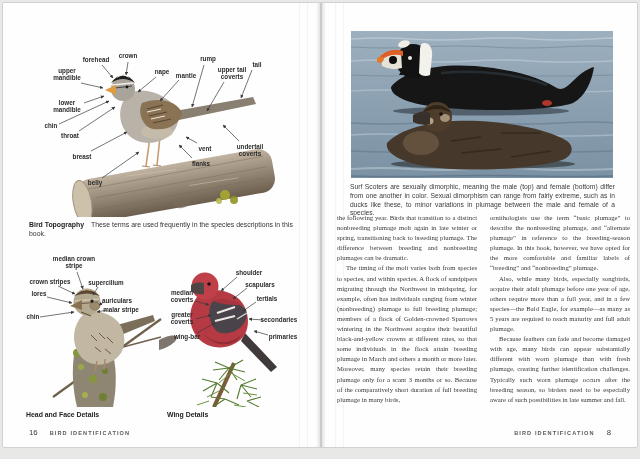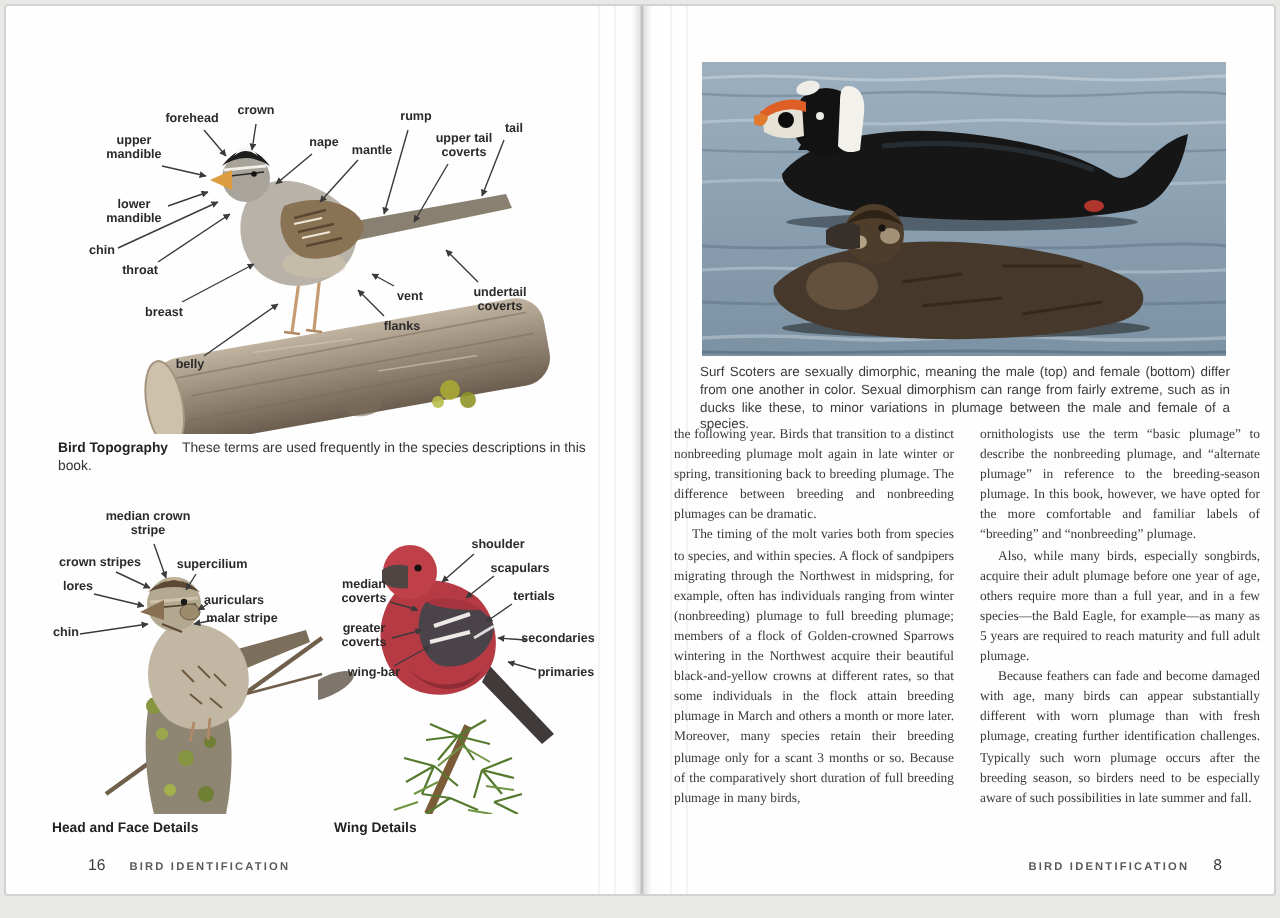--- a/index.html
+++ b/index.html
@@ -17,21 +17,21 @@
   .figcap .captext{font-weight:400;color:#333;margin-left:7px;}
   .photo{position:absolute;left:348px;top:28px;width:262px;height:147px;}
   .photocap{position:absolute;left:347px;top:180px;width:265px;font-size:6.7px;line-height:8.8px;color:#3a3a3a;text-align:justify;}
   .bodytext{position:absolute;left:334px;top:210px;width:293px;height:210px;overflow:hidden;}
   .col{position:absolute;top:0;width:140px;height:210px;overflow:hidden;}
   .col.c1{left:0;}
   .col.c2{left:153px;}
   .para{margin:0;font-family:"Liberation Serif",serif;font-size:6.7px;line-height:10.1px;color:#3b3a37;text-align:justify;}
   .para.ind{text-indent:9px;}
   .footer{position:absolute;font-size:5.6px;letter-spacing:1.1px;color:#5a5a5a;font-weight:600;}
-  .pagenum{font-size:7.8px;letter-spacing:0;color:#3c3c3c;font-weight:400;margin-left:15px;}
+  .pagenum{font-size:7.8px;letter-spacing:0;color:#3c3c3c;font-weight:400;}
   .footer-left{left:26px;top:425px;}
   .footer-left .pagenum{margin-right:12px;}
   .footer-right{right:26px;top:425px;text-align:right;}
   .footer-right .pagenum{margin-left:12px;}
   .leader{stroke:#3a3a3a;stroke-width:0.7;fill:none;}
 </style>
 </head>
 <body>
 
 <div id="stage">

